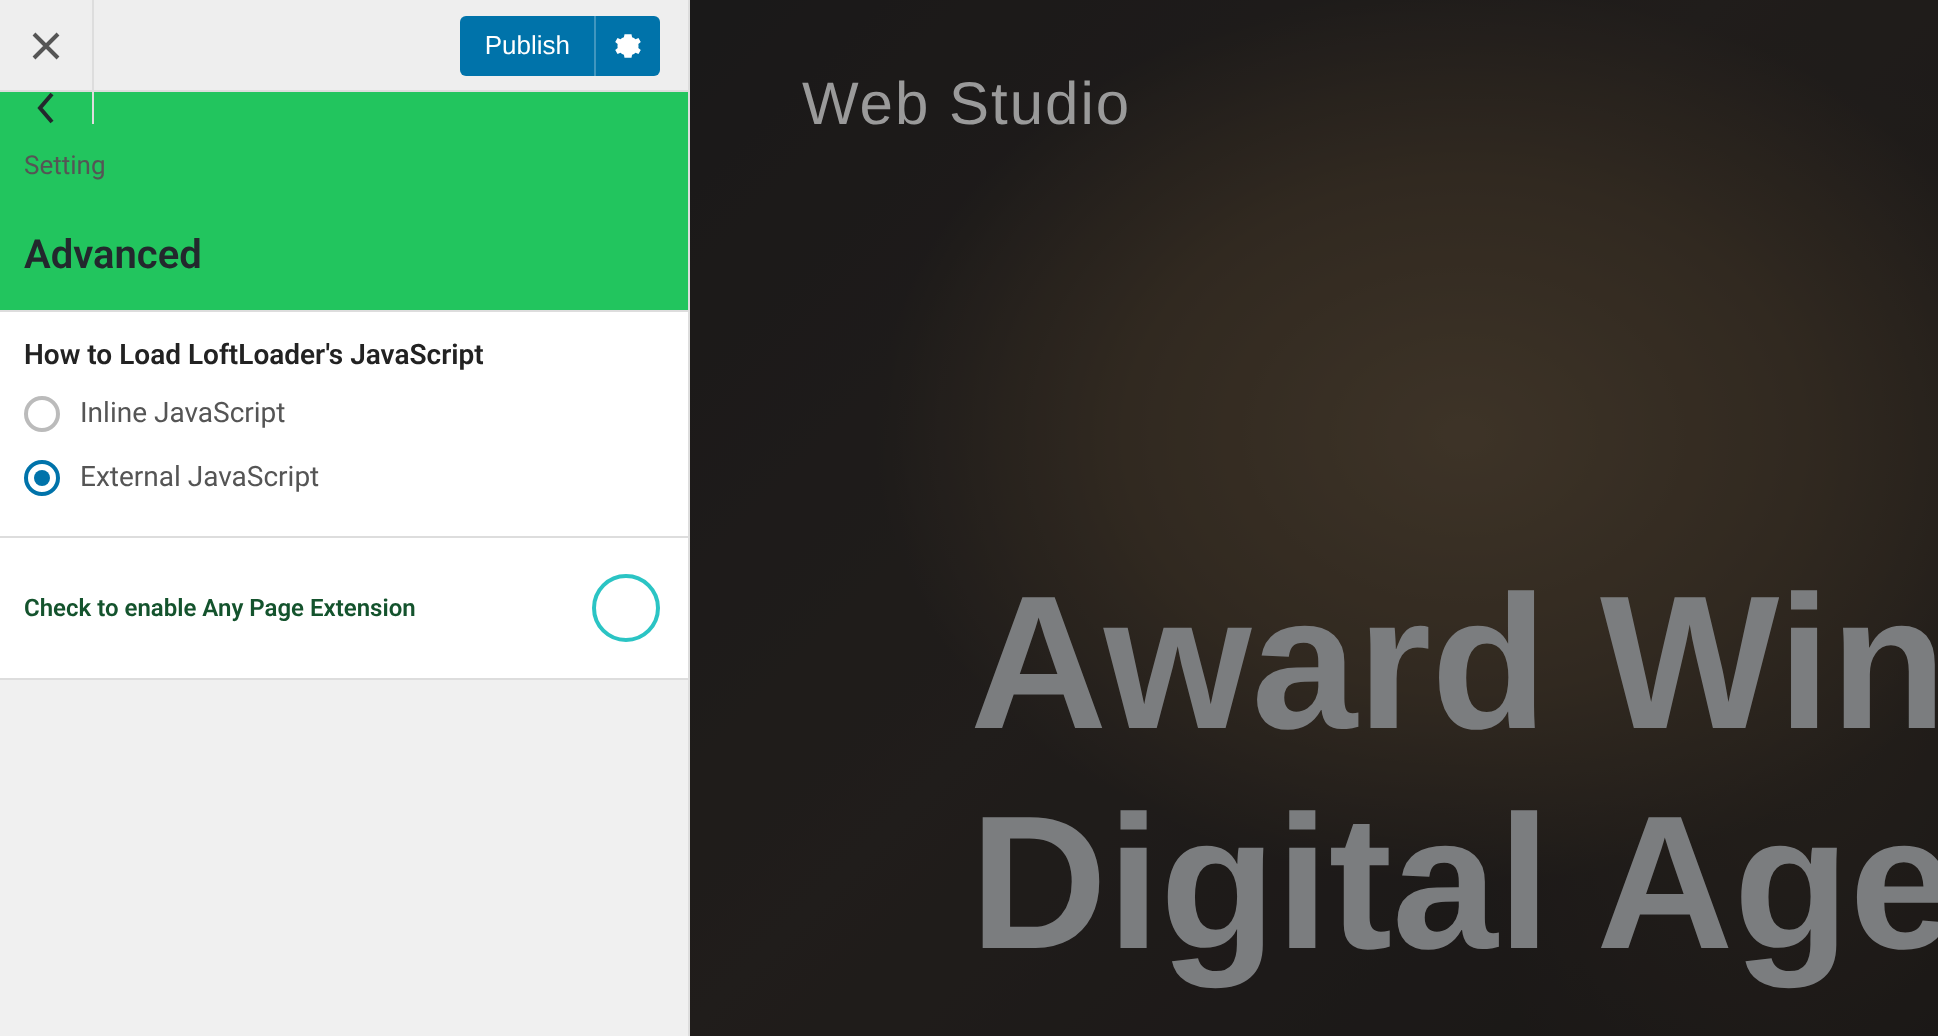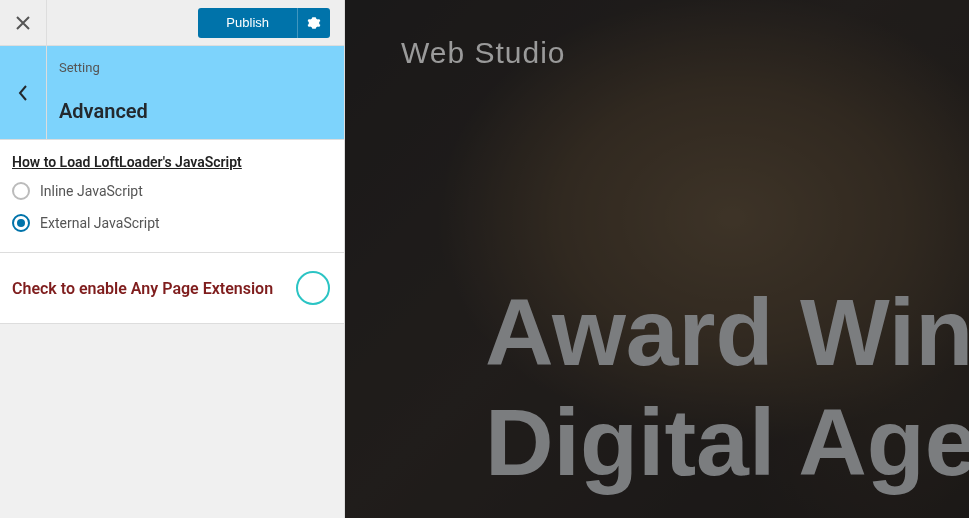--- a/index.html
+++ b/index.html
@@ -54,36 +54,37 @@
       color: #fff;
       border: none;
       height: 30px;
       display: flex;
       align-items: center;
       border-radius: 3px;
       cursor: pointer;
       overflow: hidden;
     }
     .publish-label {
-      padding: 0 28px;
+      padding: 0 12px;
       font-size: 13px;
     }
     .publish-gear {
       padding: 0 9px;
       border-left: 1px solid rgba(255,255,255,0.25);
       height: 100%;
       display: flex;
       align-items: center;
     }
     .publish-gear svg { display: block; }
 
     .heading-row {
       display: flex;
       border-bottom: 1px solid #ddd;
-      background: #7dd3fc;
+      background: #22c55e;
+      flex-direction: column;
     }
     .back-col {
       width: 47px;
       display: flex;
       align-items: center;
       justify-content: center;
       border-right: 1px solid #ddd;
       cursor: pointer;
       color: #555;
     }
@@ -105,21 +106,20 @@
     .section {
       padding: 14px 12px 20px;
       border-bottom: 1px solid #ddd;
       background: #fff;
     }
     .section-title {
       font-size: 14px;
       font-weight: 600;
       color: #222;
       margin-bottom: 12px;
-      text-decoration: underline;
     }
     .radio-row {
       display: flex;
       align-items: center;
       gap: 10px;
       margin-bottom: 14px;
       cursor: pointer;
     }
     .radio-row:last-child { margin-bottom: 0; }
     .radio-outer {
@@ -148,23 +148,23 @@
 
     .toggle-section {
       padding: 18px 14px 18px 12px;
       display: flex;
       align-items: center;
       justify-content: space-between;
       border-bottom: 1px solid #ddd;
       background: #fff;
     }
     .toggle-label {
-      font-size: 16px;
-      font-weight: 600;
-      color: #7f1d1d;
+      font-size: 12px;
+      font-weight: 600;
+      color: #14532d;
     }
     .toggle-circle {
       width: 34px;
       height: 34px;
       border: 2px solid #2bc4c4;
       border-radius: 50%;
       cursor: pointer;
     }
 
     .filler {

